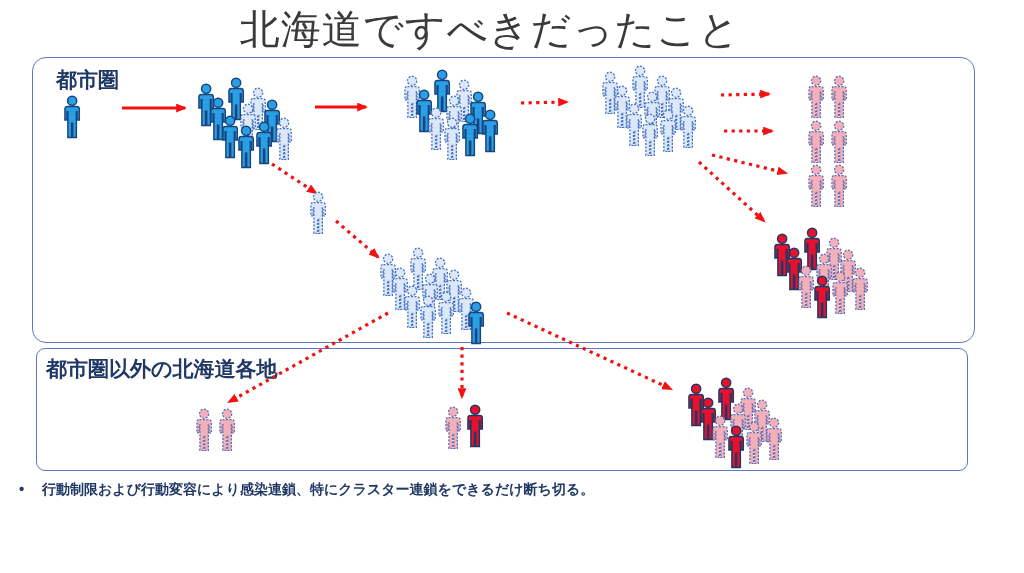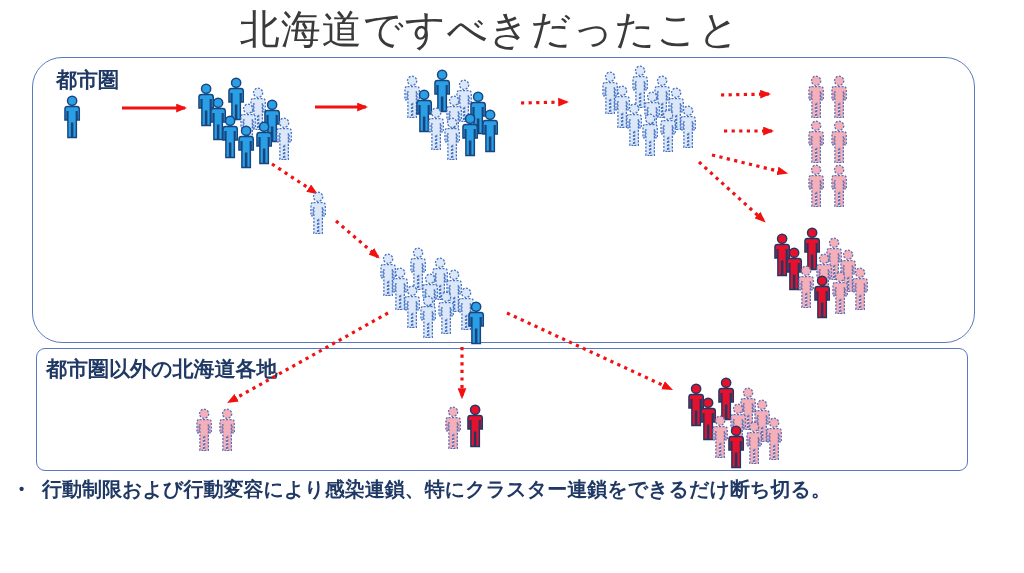--- a/index.html
+++ b/index.html
@@ -8,41 +8,41 @@
     font-family:"Liberation Sans","DejaVu Sans",sans-serif;
   }
   .slide-title{
     position:absolute;top:2px;left:0;width:100%;margin:0;
     text-align:center;font-size:40px;font-weight:300;color:#3a3a3a;
     letter-spacing:1px;
   }
   .area-box{
     position:absolute;border:1.6px solid #5b79c0;background:#ffffff;box-sizing:border-box;
   }
-  .box-urban{left:32px;top:57px;width:943px;height:286px;border-radius:30px;}
+  .box-urban{left:32px;top:57px;width:943px;height:286px;border-radius:14px;}
   .box-rural{left:36px;top:348px;width:932px;height:123px;border-radius:9px;}
   .box-label{
     position:absolute;font-weight:bold;color:#1f3864;font-size:21px;white-space:nowrap;
   }
   .box-urban .box-label{left:23px;top:8px;}
   .box-rural .box-label{left:9px;top:6px;}
   .fig-svg{position:absolute;left:0;top:0;width:1024px;height:573px;pointer-events:none;}
   
   .p-blue {fill:#2b9fe6;stroke:#17457e;stroke-width:1.6;}
   .p-light{fill:#dce8f8;stroke:#4472c4;stroke-width:1.4;stroke-dasharray:2.2 1.6;}
   .p-pink {fill:#f5afb9;stroke:#5b6fb5;stroke-width:1.4;stroke-dasharray:2.2 1.6;}
   .p-red  {fill:#e8112d;stroke:#1f3864;stroke-width:1.6;}
   
   .arrow{stroke:#f21010;fill:none;stroke-linecap:butt;}
   .arrow-solid{stroke-width:3;}
   .arrow-dotted{stroke-width:3.2;stroke-dasharray:3.2 4.4;}
   
   .bullets{
     position:absolute;left:12px;top:479px;width:1000px;margin:0;padding:0;list-style:none;
-    color:#1f3864;font-weight:bold;font-size:20px;line-height:20.5px;
+    color:#1f3864;font-weight:bold;font-size:14px;line-height:20.5px;
   }
   .bullets li{position:relative;padding-left:30px;margin:0 0 0.5px 0;}
   .bullets li::before{
     content:"\2022";position:absolute;left:7px;top:0;font-size:15px;color:#1f3864;
   }
 </style>
 </head>
 <body>
 
 <div class="slide">

